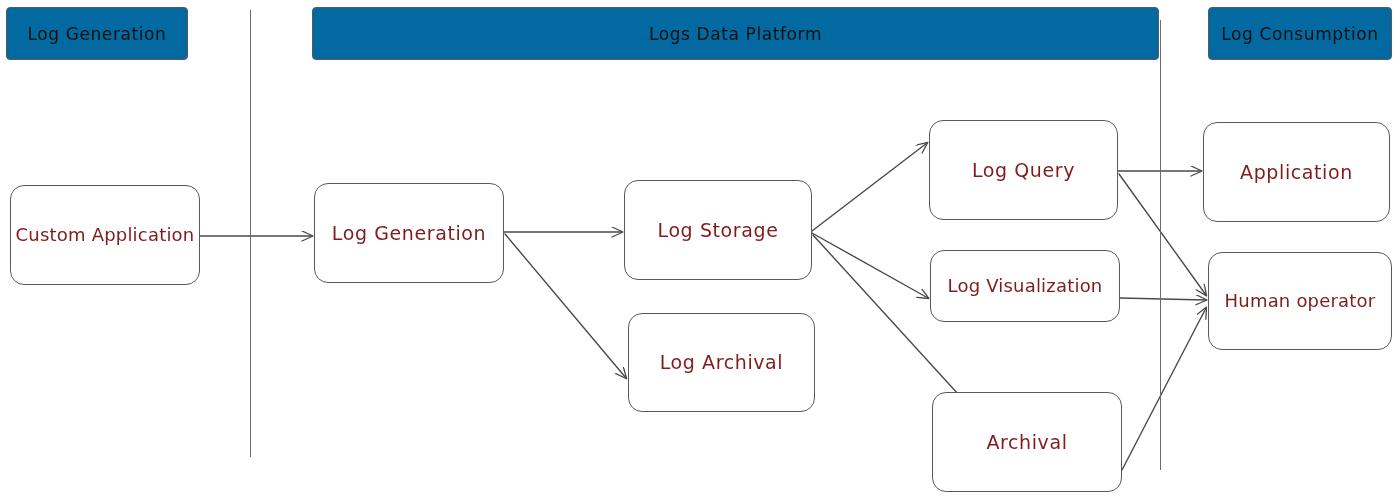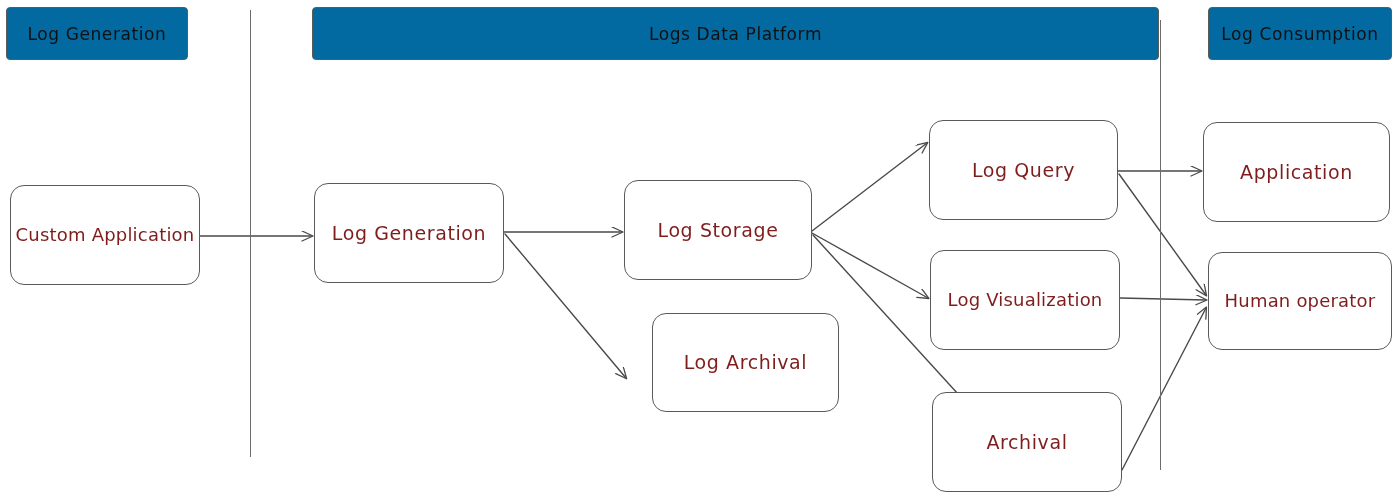--- a/index.html
+++ b/index.html
@@ -117,29 +117,29 @@
   </div>
 
   <div class="node" style="left:314px; top:183px; width:190px; height:100px;">
     <span class="label">Log Generation</span>
   </div>
 
   <div class="node" style="left:624px; top:180px; width:188px; height:100px;">
     <span class="label">Log Storage</span>
   </div>
 
-  <div class="node" style="left:652px; top:313px; width:187px; height:99px;">
+  <div class="node" style="left:628px; top:313px; width:187px; height:99px;">
     <span class="label">Log Archival</span>
   </div>
 
   <div class="node" style="left:929px; top:120px; width:189px; height:100px;">
     <span class="label">Log Query</span>
   </div>
 
-  <div class="node tight" style="left:930px; top:250px; width:190px; height:100px;">
+  <div class="node tight" style="left:930px; top:250px; width:190px; height:72px;">
     <span class="label">Log Visualization</span>
   </div>
 
   <div class="node" style="left:932px; top:392px; width:190px; height:100px;">
     <span class="label">Archival</span>
   </div>
 
   <div class="node" style="left:1203px; top:122px; width:187px; height:100px;">
     <span class="label">Application</span>
   </div>

